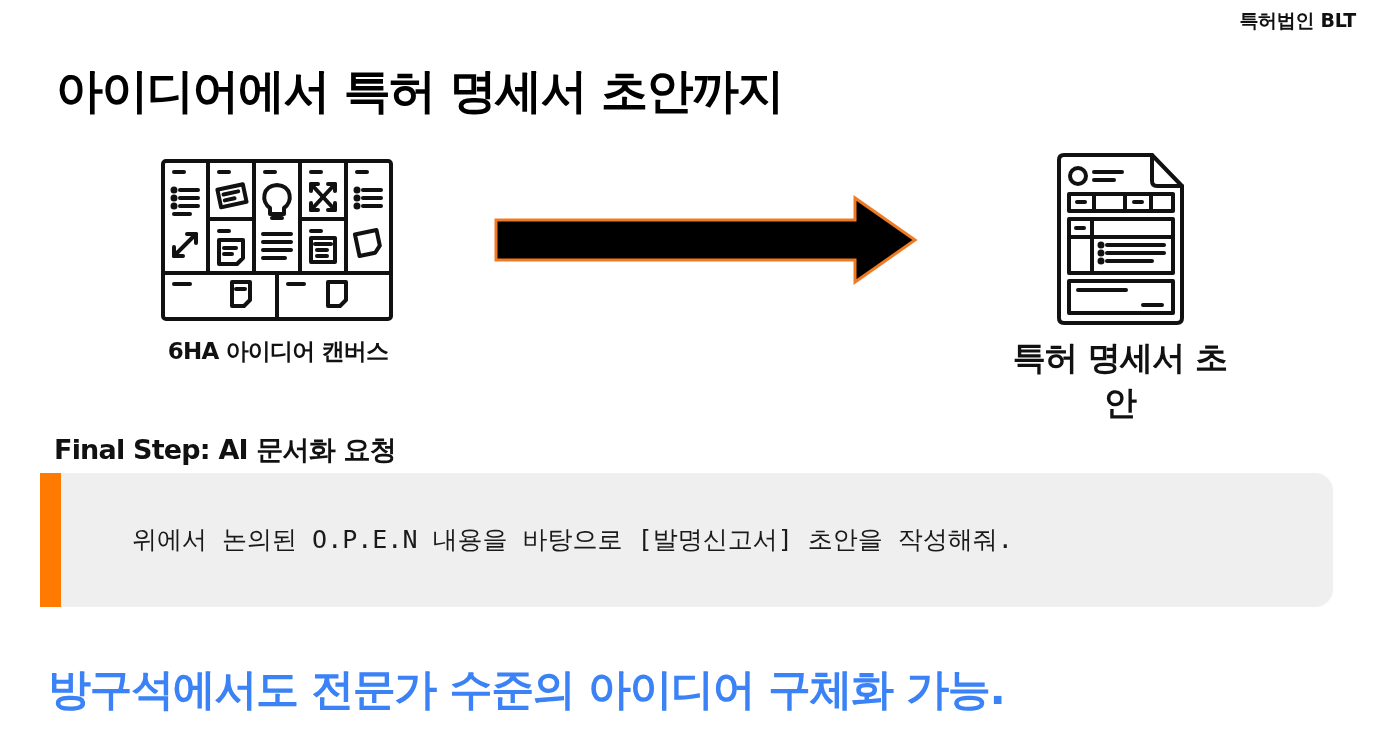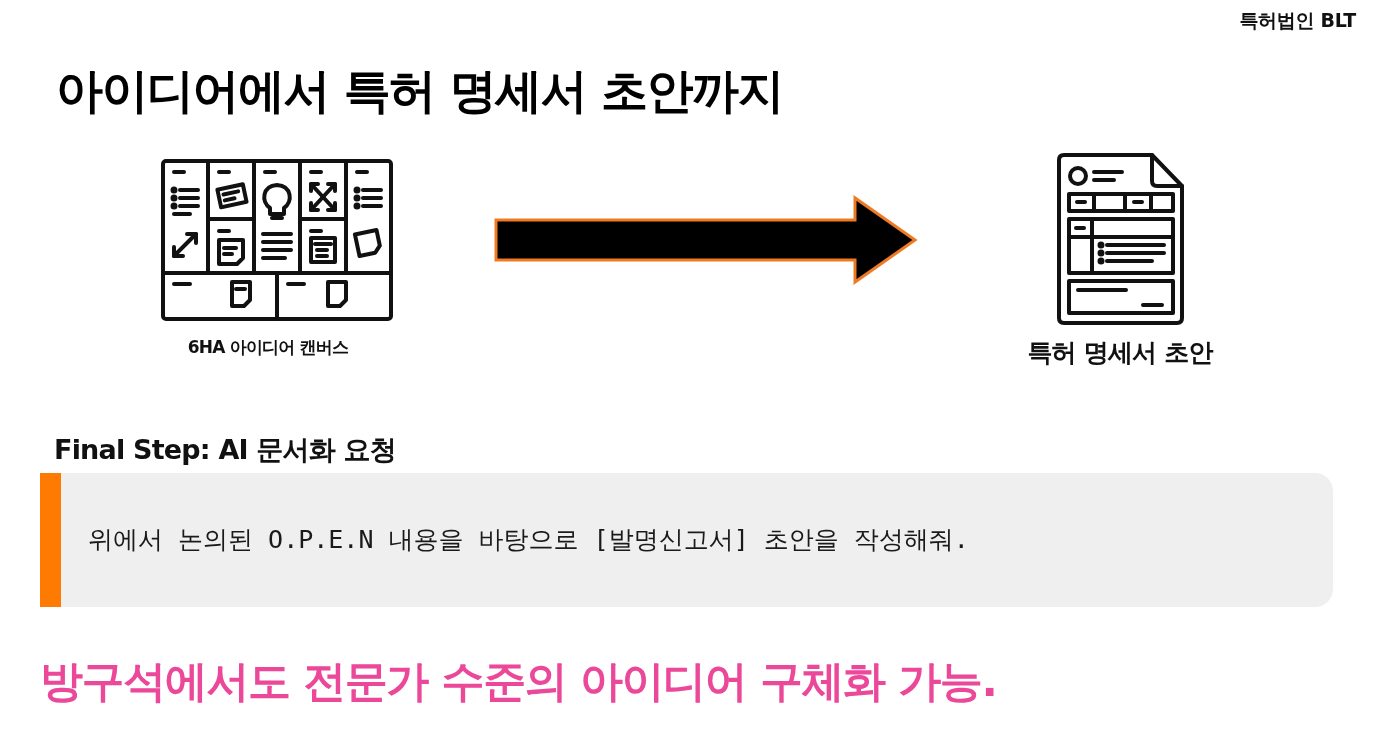--- a/index.html
+++ b/index.html
@@ -16,55 +16,55 @@
     }
     .title {
       position: absolute; left: 40px; top: 40px;
       font-size: 47px; font-weight: bold; color: #000;
       letter-spacing: -1.5px; line-height: 70px; margin: 16px;
     }
     .canvas-icon { position: absolute; left: 160px; top: 158px; }
     .doc-icon { position: absolute; left: 1054px; top: 150px; }
     .flow-arrow { position: absolute; left: 490px; top: 192px; }
     .label-left {
-      position: absolute; left: 128px; top: 336px;
+      position: absolute; left: 138px; top: 336px;
       width: 280px; text-align: center;
-      font-size: 17px; font-weight: bold; letter-spacing: -0.8px;
+      font-size: 23px; font-weight: bold; letter-spacing: -0.8px;
     }
     .label-right {
       position: absolute; left: 1000px; top: 336px;
       width: 240px; text-align: center;
-      font-size: 25px; font-weight: bold; letter-spacing: -0.8px;
+      font-size: 33px; font-weight: bold; letter-spacing: -0.8px;
     }
     .step-heading {
       position: absolute; left: 42px; top: 420px;
       font-size: 27px; font-weight: bold; letter-spacing: -0.8px; margin: 12px;
     }
     .prompt-box {
       position: absolute; left: 40px; top: 473px;
       width: 1293px; height: 134px;
       background: #efefef;
       border-radius: 0 18px 18px 0;
       box-sizing: border-box;
-      display: flex; align-items: center;
+      display: flex; align-items: center; padding-left: 44px;
     }
     .prompt-bar {
       position: absolute; left: 0; top: 0; bottom: 0; width: 21px;
       background: #ff7a00;
     }
     .prompt-text {
       margin-left: 48px;
       font-family: "DejaVu Sans Mono", "Liberation Mono", monospace;
       font-size: 25px; line-height: 40px; color: #1a1a1a;
       white-space: pre;
     }
     .tagline {
       position: absolute; left: 40px; top: 646px;
-      font-size: 43px; font-weight: bold; color: #ec4899;
-      letter-spacing: -1.4px; margin: 0; line-height: 70px;
+      font-size: 43px; font-weight: bold; color: #3b82f6;
+      letter-spacing: -1.4px; margin: 8px; line-height: 70px;
     }
   </style>
 </head>
 <body>
 
 <div class="brand">특허법인 BLT</div>
 
 <h1 class="title">아이디어에서 특허 명세서 초안까지</h1>
 
 <div class="canvas-icon">

